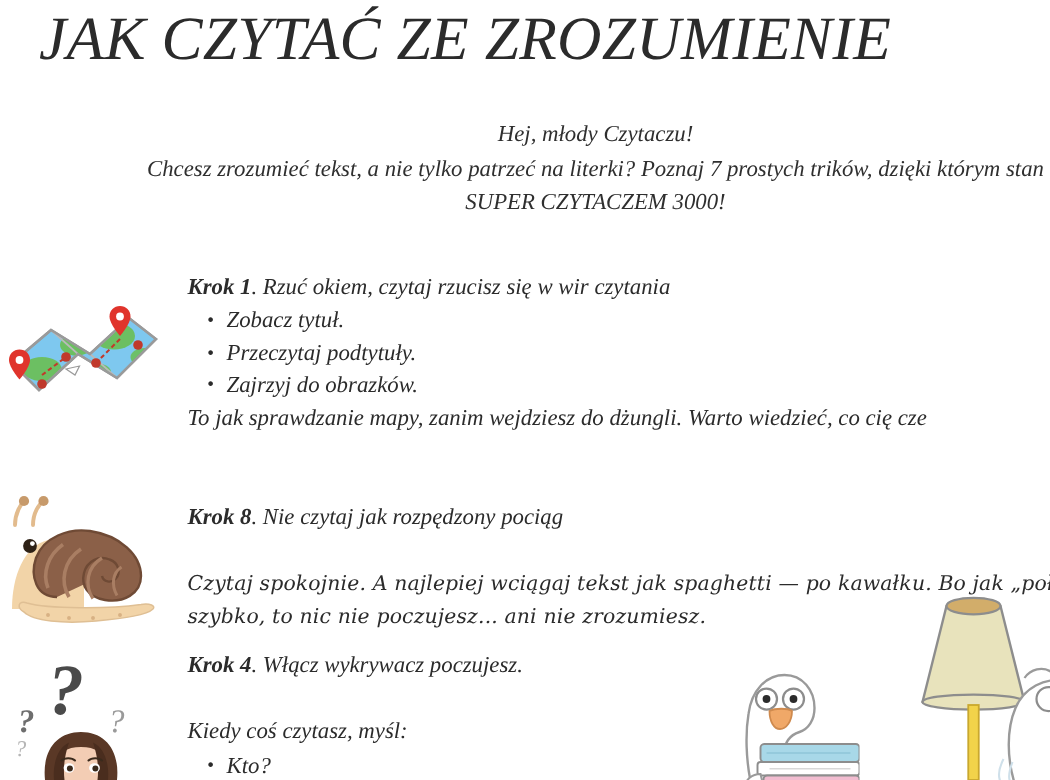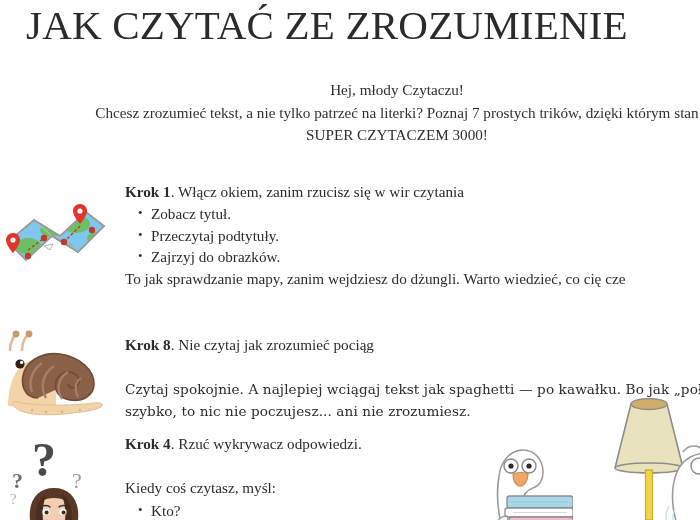--- a/index.html
+++ b/index.html
@@ -17,20 +17,21 @@
     -webkit-font-smoothing: antialiased;
   }
 
   .page {
     position: absolute;
     inset: 0;
     width: 700px;
     height: 520px;
     overflow: hidden;
     background: #ffffff;
+    font-style: italic;
   }
 
   
   .title {
     position: absolute;
     left: 26px;
     top: -4px;
     width: 900px;
     font-family: "Liberation Serif", "DejaVu Serif", serif;
     font-size: 41px;
@@ -130,39 +131,39 @@
 
   <div class="title">JAK CZYTAĆ ZE ZROZUMIENIE</div>
 
   <div class="intro">
     <div>Hej, młody Czytaczu!</div>
     <div>Chcesz zrozumieć tekst, a nie tylko patrzeć na literki? Poznaj 7 prostych trików, dzięki którym stan</div>
     <div>SUPER CZYTACZEM 3000!</div>
   </div>
 
   <div class="step" id="step1">
-    <div class="head"><b>Krok 1</b><span>. Włącz okiem, zanim rzucisz się w wir czytania</span></div>
+    <div class="head"><b>Krok 1</b><span>. Rzuć okiem, czytaj rzucisz się w wir czytania</span></div>
     <ul>
       <li>Zobacz tytuł.</li>
       <li>Przeczytaj podtytuły.</li>
       <li>Zajrzyj do obrazków.</li>
     </ul>
     <div class="tail">To jak sprawdzanie mapy, zanim wejdziesz do dżungli. Warto wiedzieć, co cię cze</div>
   </div>
 
   <div class="step" id="step2">
-    <div class="head"><b>Krok 8</b><span>. Nie czytaj jak zrozumieć pociąg</span></div>
+    <div class="head"><b>Krok 8</b><span>. Nie czytaj jak rozpędzony pociąg</span></div>
     <div class="body">
       <span>Czytaj spokojnie. A najlepiej wciągaj tekst jak spaghetti — po kawałku. Bo jak „poł</span>
       <span>szybko, to nic nie poczujesz... ani nie zrozumiesz.</span>
     </div>
   </div>
 
   <div class="step" id="step3">
-    <div class="head"><b>Krok 4</b><span>. Rzuć wykrywacz odpowiedzi.</span></div>
+    <div class="head"><b>Krok 4</b><span>. Włącz wykrywacz poczujesz.</span></div>
     <div class="sub">Kiedy coś czytasz, myśl:</div>
     <ul>
       <li>Kto?</li>
 
     </ul>
   </div>
 
   <div class="art" id="art-map">
     <svg width="104" height="92" viewBox="0 0 104 92">
       <defs>

